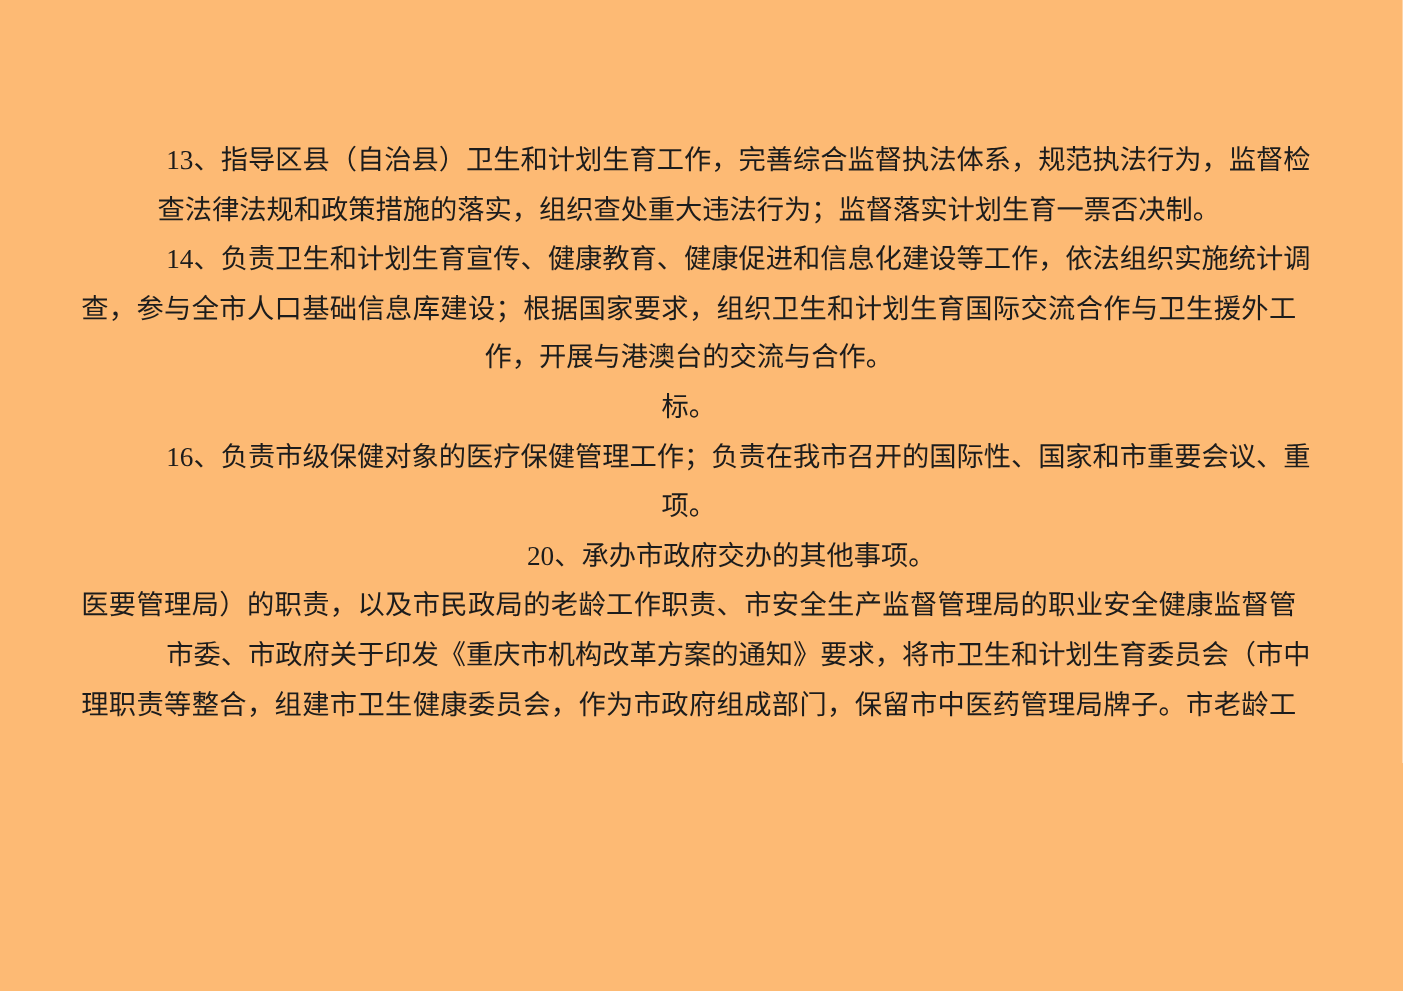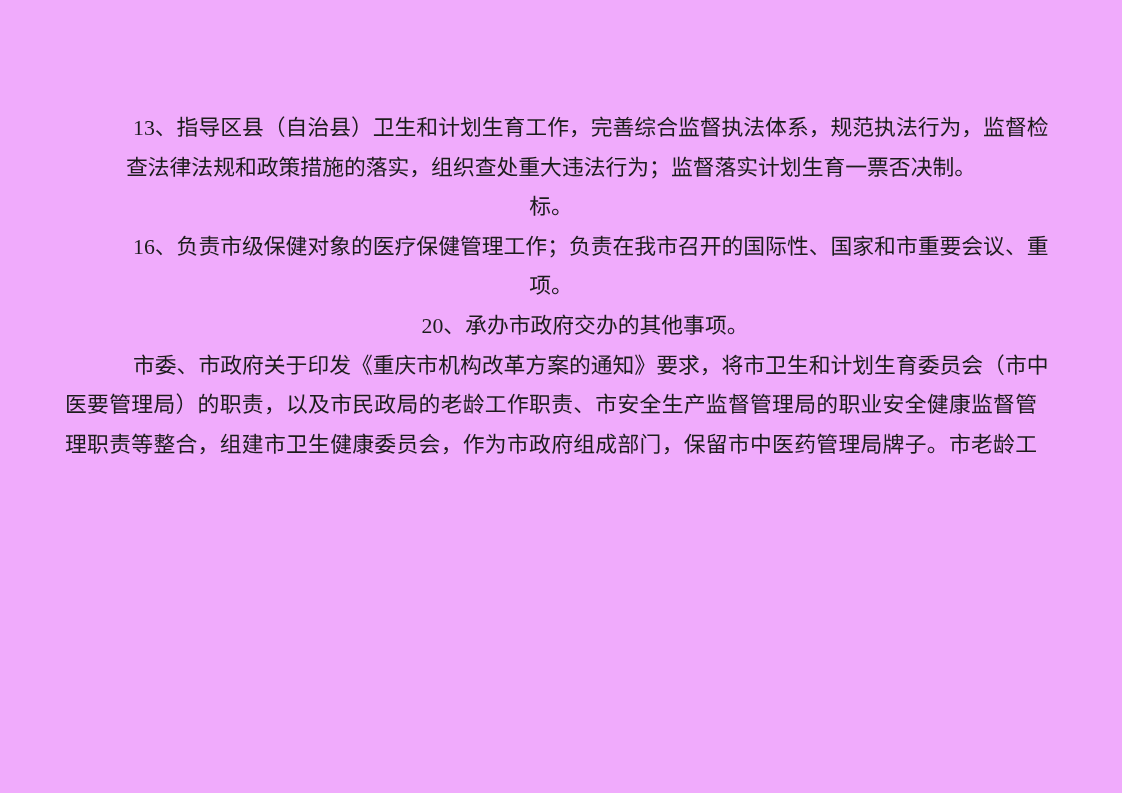--- a/index.html
+++ b/index.html
@@ -9,21 +9,21 @@
   body {
     width: 1122px;
     height: 793px;
     background: #ffffff;
     overflow: hidden;
     position: relative;
   }
   .page {
     position: absolute;
     inset: 0;
-    background: #f0abfc;
+    background: #fdba74;
   }
   .text-block {
     position: absolute;
     left: 65px;
     top: 109px;
     width: 972px;
     font-family: "Liberation Serif", "DejaVu Serif", serif;
     font-size: 21.8px;
     color: #1c1c1c;
     -webkit-font-smoothing: antialiased;
@@ -51,28 +51,33 @@
 </head>
 <body>
 
 <div class="page">
   <div class="text-block" id="text-block">
       <div class="paragraph">
         <div class="line indent fill">13、指导区县（自治县）卫生和计划生育工作，完善综合监督执法体系，规范执法行为，监督检</div>
         <div class="line">查法律法规和政策措施的落实，组织查处重大违法行为；监督落实计划生育一票否决制。</div>
       </div>
       <div class="paragraph">
+        <div class="line indent fill">14、负责卫生和计划生育宣传、健康教育、健康促进和信息化建设等工作，依法组织实施统计调</div>
+        <div class="line fill">查，参与全市人口基础信息库建设；根据国家要求，组织卫生和计划生育国际交流合作与卫生援外工</div>
+        <div class="line">作，开展与港澳台的交流与合作。</div>
+      </div>
+      <div class="paragraph">
         <div class="line">标。</div>
       </div>
       <div class="paragraph">
         <div class="line indent fill">16、负责市级保健对象的医疗保健管理工作；负责在我市召开的国际性、国家和市重要会议、重</div>
         <div class="line">项。</div>
       </div>
       <div class="paragraph">
         <div class="line indent">20、承办市政府交办的其他事项。</div>
       </div>
       <div class="paragraph">
+        <div class="line fill">医要管理局）的职责，以及市民政局的老龄工作职责、市安全生产监督管理局的职业安全健康监督管</div>
         <div class="line indent fill">市委、市政府关于印发《重庆市机构改革方案的通知》要求，将市卫生和计划生育委员会（市中</div>
-        <div class="line fill">医要管理局）的职责，以及市民政局的老龄工作职责、市安全生产监督管理局的职业安全健康监督管</div>
         <div class="line fill">理职责等整合，组建市卫生健康委员会，作为市政府组成部门，保留市中医药管理局牌子。市老龄工</div>
       </div>
     </div>
 </div>
 
 </body></html>

